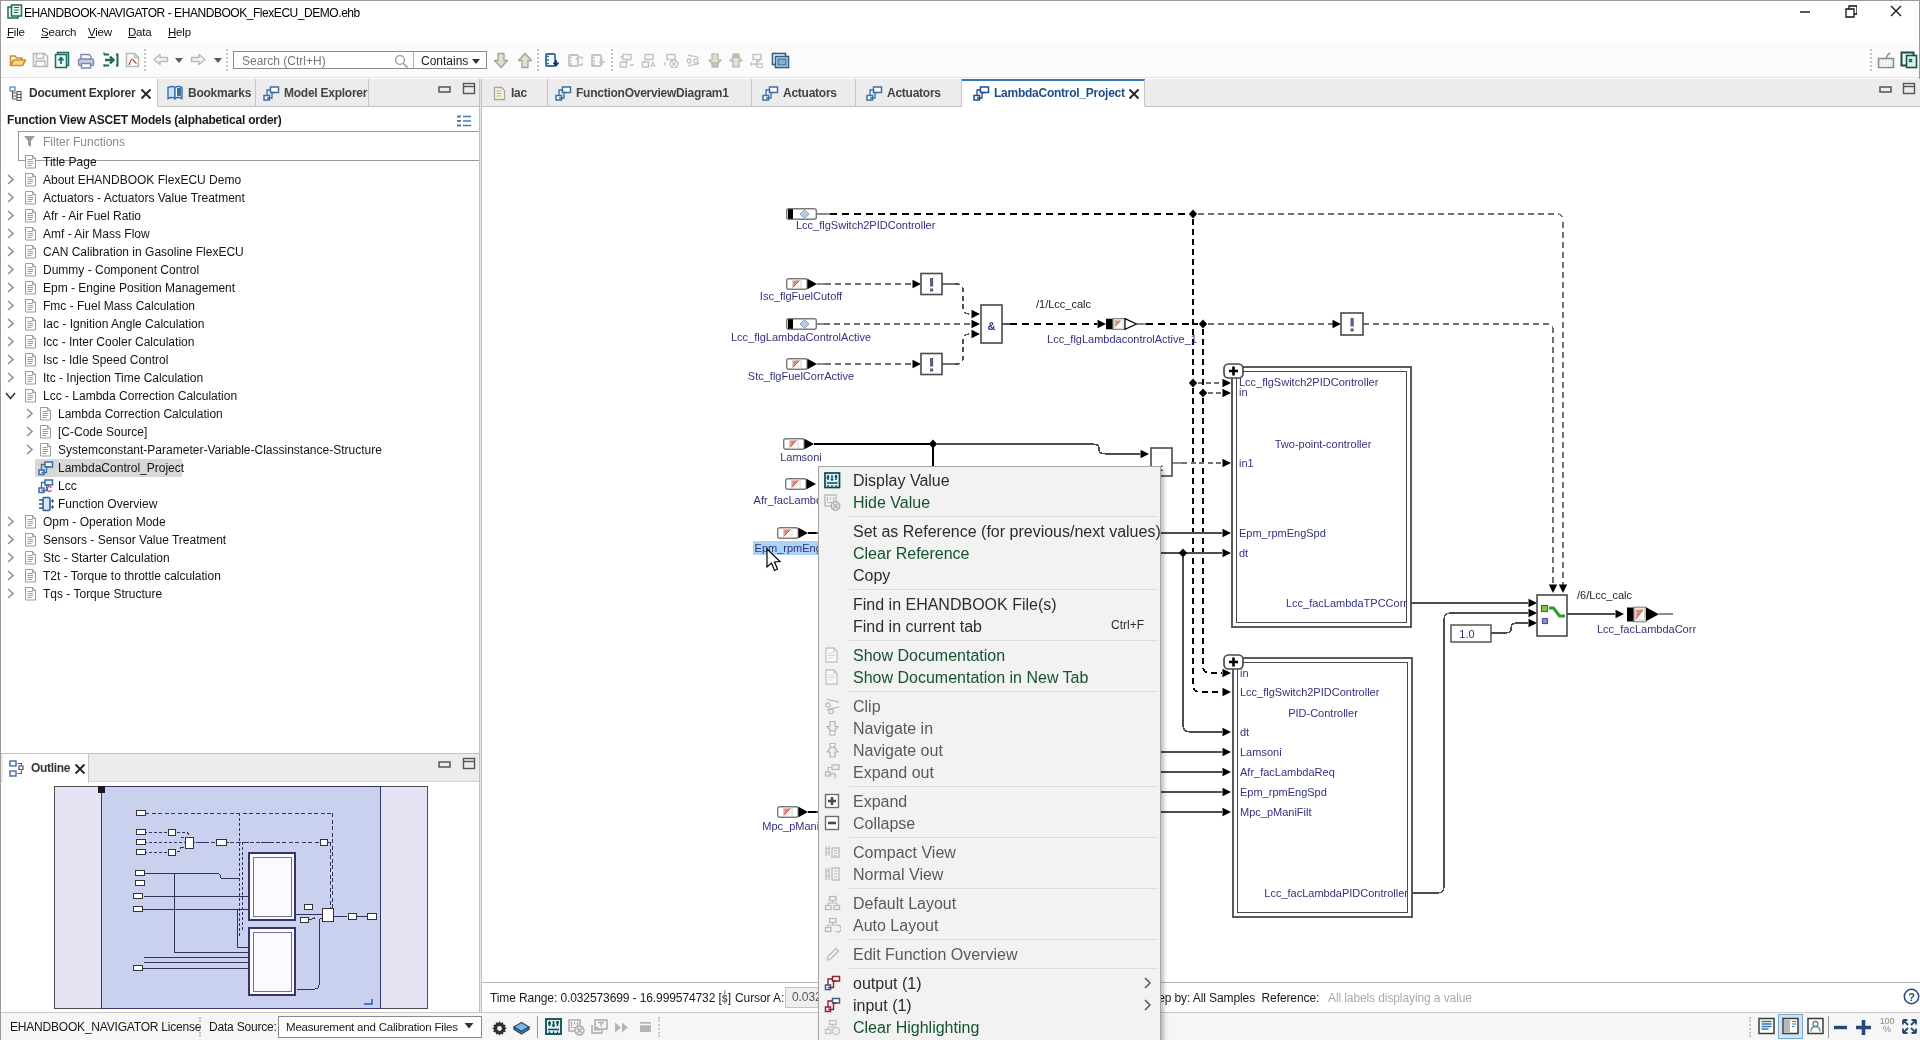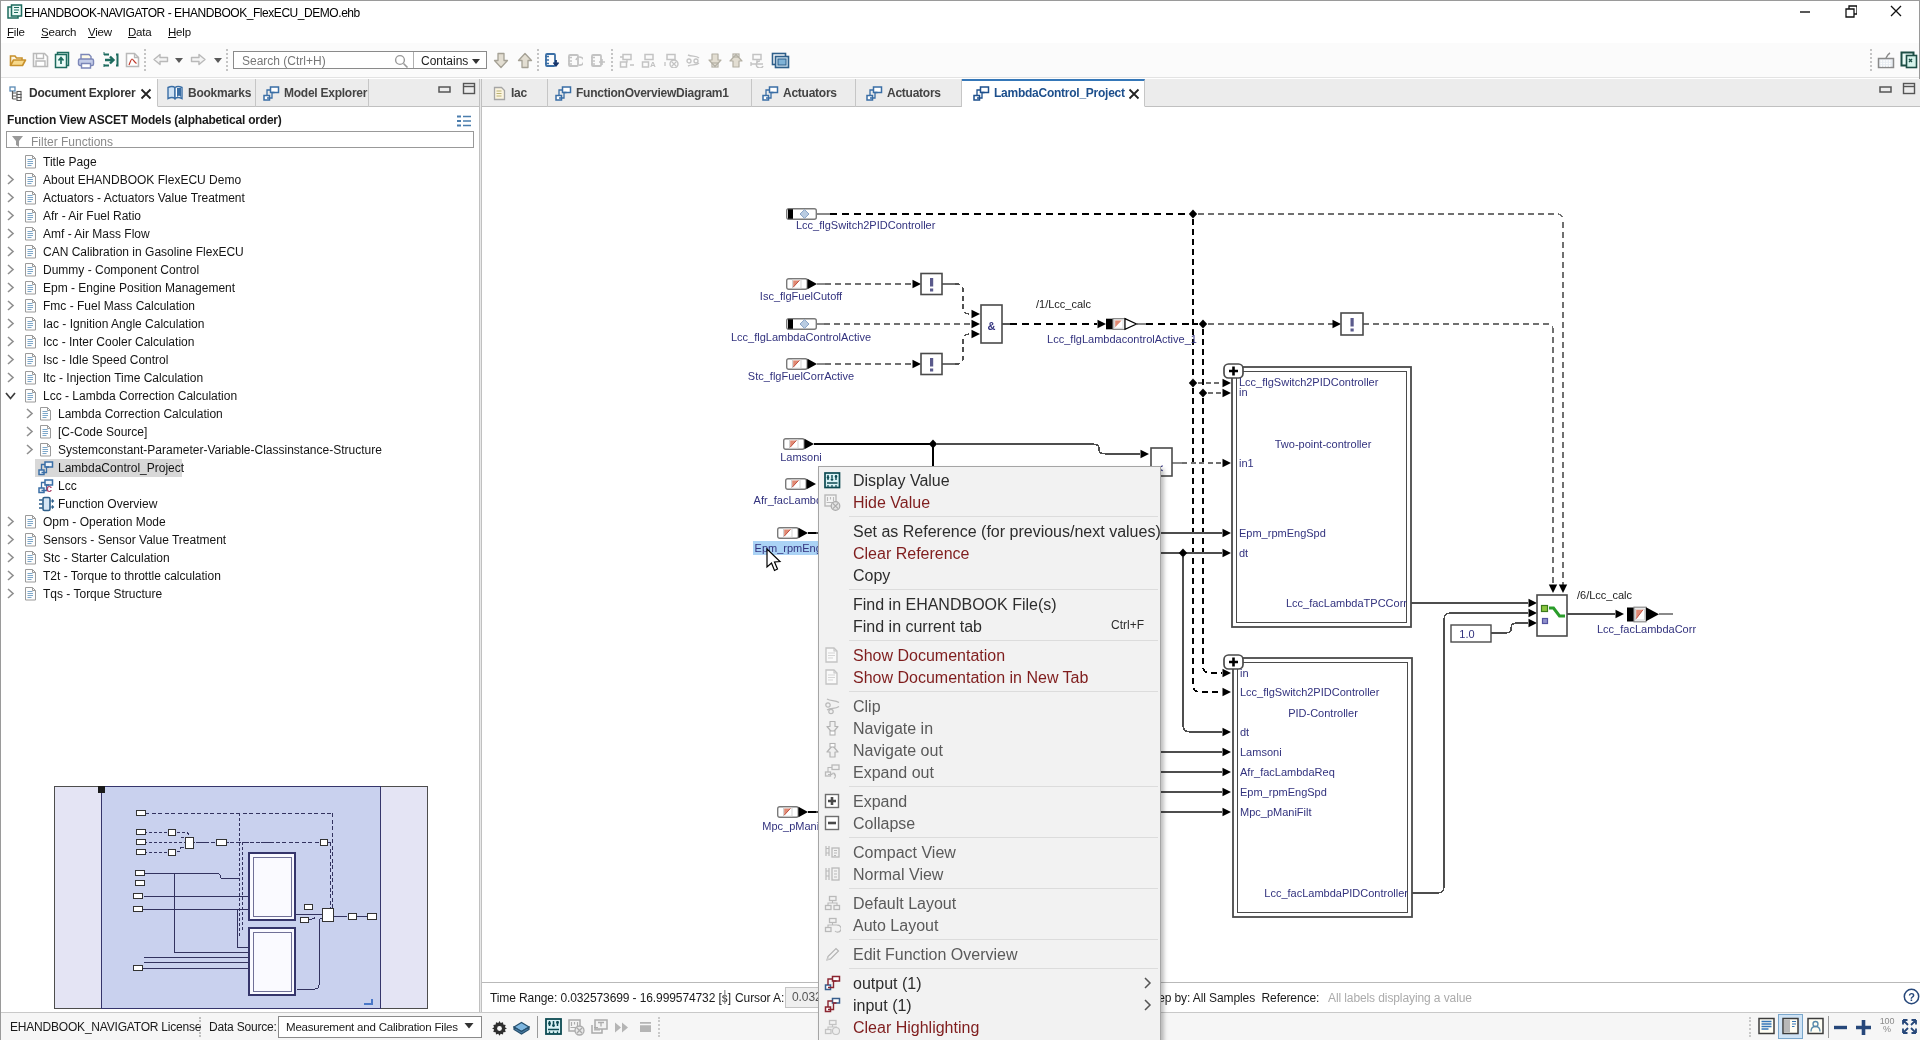--- a/index.html
+++ b/index.html
@@ -24,42 +24,42 @@
 #searchbox .ph { position:absolute; left:8px; top:2px; font-size:12px; color:#777; }
 #searchbox .ct { position:absolute; left:187px; top:2px; font-size:12px; color:#222; }
 
 .tabstrip { position:absolute; top:78px; height:28px; background:#ececec; border-bottom:1px solid #c0c0c0; }
 .tab { position:absolute; top:0; height:28px; border-right:1px solid #c6c6c6; color:#444; font-size:12px; font-weight:bold; }
 #tabicons span { letter-spacing:-0.25px; white-space:nowrap; }
 .tab.active { background:#fff; border-bottom:1px solid #fff; }
 
 #leftpanel { position:absolute; left:0; top:106px; width:478px; height:905px; background:#fff; }
 #lp-head { position:absolute; left:6px; top:6px; font-size:12px; font-weight:bold; color:#1a1a1a; letter-spacing:-0.2px; }
-#filterbox { position:absolute; left:5px; top:24px; width:468px; height:17px; border:1px solid #999; background:#fff; }
+#filterbox { position:absolute; left:17px; top:24px; width:468px; height:30px; border:1px solid #999; background:#fff; }
 #filterbox .ph { position:absolute; left:24px; top:3px; font-size:12px; color:#8a8a8a; }
 .trow { position:absolute; left:0; width:478px; height:18px; font-size:12px; color:#141414; }
 .trow .tx { position:absolute; top:2px; white-space:nowrap; }
 
 #outline-strip { position:absolute; left:0; top:752px; width:478px; height:29px; background:#ececec; border-top:1px solid #c0c0c0; border-bottom:1px solid #d5d5d5; }
 #outline-tab { position:absolute; left:2px; top:0px; width:86px; height:29px; background:#fff; border-right:1px solid #c6c6c6; }
 
 #vsplit { position:absolute; left:478px; top:78px; width:3px; height:933px; background:#e8e8e8; border-left:1px solid #c0c0c0; border-right:1px solid #c0c0c0; }
 
 #canvas { position:absolute; left:481px; top:106px; width:1439px; height:875px; background:#fff; }
 
 #trow-bar { position:absolute; left:481px; top:981px; width:1439px; height:30px; background:#fff; border-top:1px solid #b9b9b9; font-size:12px; color:#1a1a1a; }
 
 #statusbar { position:absolute; left:0; top:1011px; width:1920px; height:29px; background:#f6f6f6; border-top:1px solid #c9c9c9; font-size:12px; color:#1a1a1a; }
 #statusbar > span { letter-spacing:-0.2px; white-space:nowrap; }
 #trow-bar span { letter-spacing:-0.1px; white-space:nowrap; }
 
 #ctxmenu { position:absolute; left:817px; top:465px; width:343px; height:600px; background:#f2f2f2; border:1px solid #a5a5a5; box-shadow:3px 3px 4px rgba(0,0,0,0.25); }
 .mi { position:relative; height:22px; }
 .mi .tx { position:absolute; left:34px; top:3px; font-size:16px; color:#2d2d2d; white-space:nowrap; }
-.mi.dis .tx { color:#7f1d1d;text-align:right; }
+.mi.dis .tx { color:#14532d;text-align:right; }
 .mi .accel { position:absolute; right:16px; top:3px; font-size:12px; color:#2d2d2d; }
 .mi .sub { position:absolute; right:8px; top:3px; font-size:13px; color:#555; }
 .mi svg.ic { position:absolute; left:5px; top:3px; }
 .msep { height:1px; background:#dcdcdc; margin:3px 2px 3px 30px; }
 #ctxmenu { padding-top:2px; }
 .mi2 .tx { color:#5a5a5a; }
 #canvas text { font-family:"Liberation Sans",sans-serif; font-size:11px; fill:#32327e; }
 #canvas text.blk { fill:#1a1a1a; }
 </style>
 </head>
@@ -567,20 +567,40 @@
             <use href="#chev"></use>
           </svg>
           <svg class="abs" style="left:24px;top:2px" width="12" height="14">
             <use href="#docicon"></use>
           </svg>
           <span class="tx" style="left:42px">Tqs - Torque Structure</span>
         </div>
  </div>
 </div>
 
+<div id="outline-strip">
+ <div id="outline-tab"></div>
+ <svg class="abs" style="left:8px;top:6px" width="18" height="17">
+  <rect x="1" y="1" width="6" height="5" fill="#fff" stroke="#3a6ea5" stroke-width="1.4"></rect>
+  <rect x="1" y="11" width="6" height="5" fill="#fff" stroke="#3a6ea5" stroke-width="1.4"></rect>
+  <rect x="10" y="6" width="4" height="3.5" fill="#fff" stroke="#5a5a5a" stroke-width="1.2"></rect>
+  <path d="M8.5 3.5 h4 v2 M8.5 13.5 h4 v-3" fill="none" stroke="#5a5a5a" stroke-width="1.1"></path>
+ </svg>
+ <span class="abs" style="left:30px;top:7px;font-size:12px;font-weight:bold;color:#333;letter-spacing:-0.3px">Outline</span>
+ <svg class="abs" style="left:73px;top:9px" width="12" height="12">
+        <path d="M1.5 1.5 L10.5 10.5 M10.5 1.5 L1.5 10.5" stroke="#222" stroke-width="1.8"></path>
+      </svg>
+ <svg class="abs" style="left:437px;top:6px" width="14" height="12">
+        <rect x="1" y="2" width="11" height="5" fill="none" stroke="#555" stroke-width="1.5"></rect>
+      </svg>
+ <svg class="abs" style="left:461px;top:3px" width="14" height="13">
+        <rect x="1.5" y="1.5" width="11" height="10" fill="none" stroke="#555" stroke-width="1.4"></rect>
+        <path d="M1.5 4.5 h11" stroke="#555" stroke-width="1.4"></path>
+      </svg>
+</div>
 <div id="outlinebody">
 <svg class="abs" style="left:53px;top:785px" width="374" height="224" shape-rendering="crispEdges">
  <rect x="0.5" y="0.5" width="373" height="222" fill="#e4e4f4" stroke="#4d4d4d"></rect>
  <rect x="47.5" y="0.5" width="279" height="222" fill="#c9d1ee" stroke="#35356b"></rect>
  <rect x="44" y="0" width="7" height="7" fill="#1a1a1a"></rect>
  <g stroke="#32325f" fill="none" stroke-width="1">
   <path d="M91 27 H278" stroke-dasharray="4,2.5"></path>
   <path d="M278 27 V123" stroke-dasharray="4,2.5"></path>
   <path d="M137 56 H276" stroke-dasharray="4,2.5"></path>
   <path d="M276 56 V123" stroke-dasharray="4,2.5"></path>

